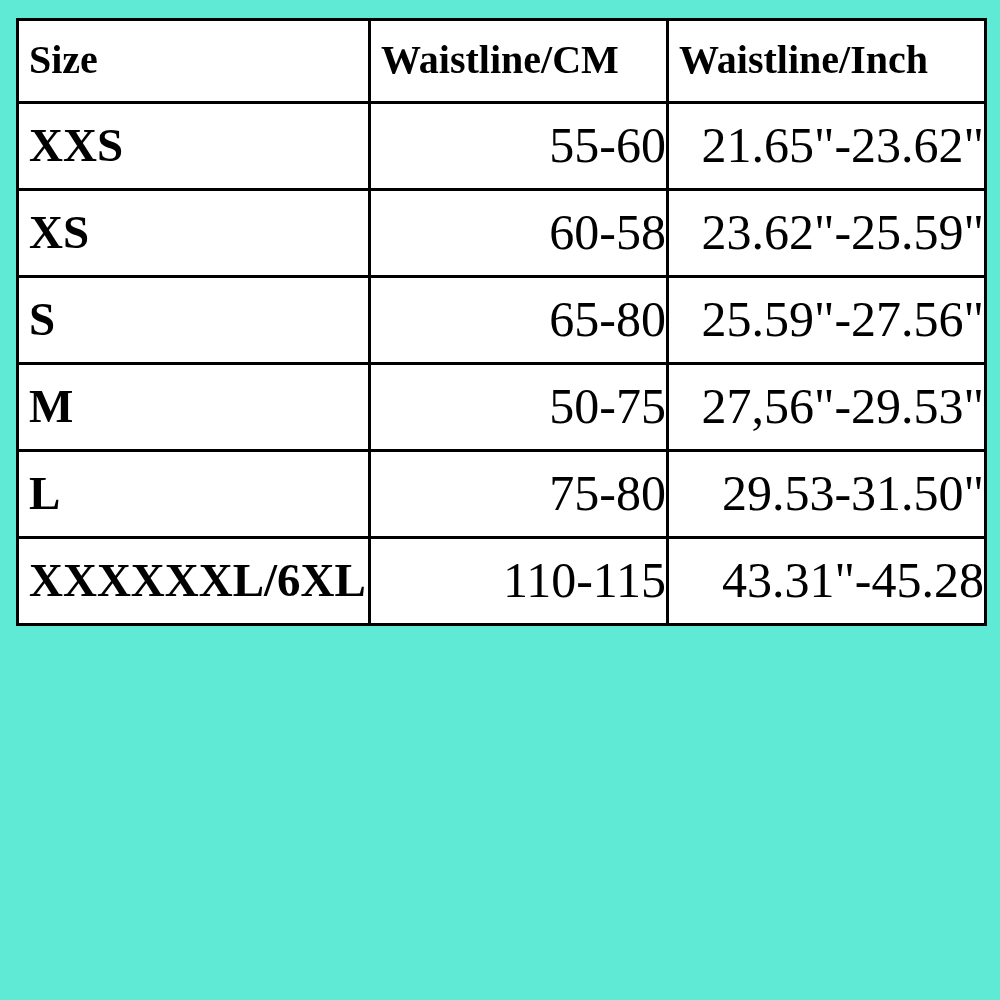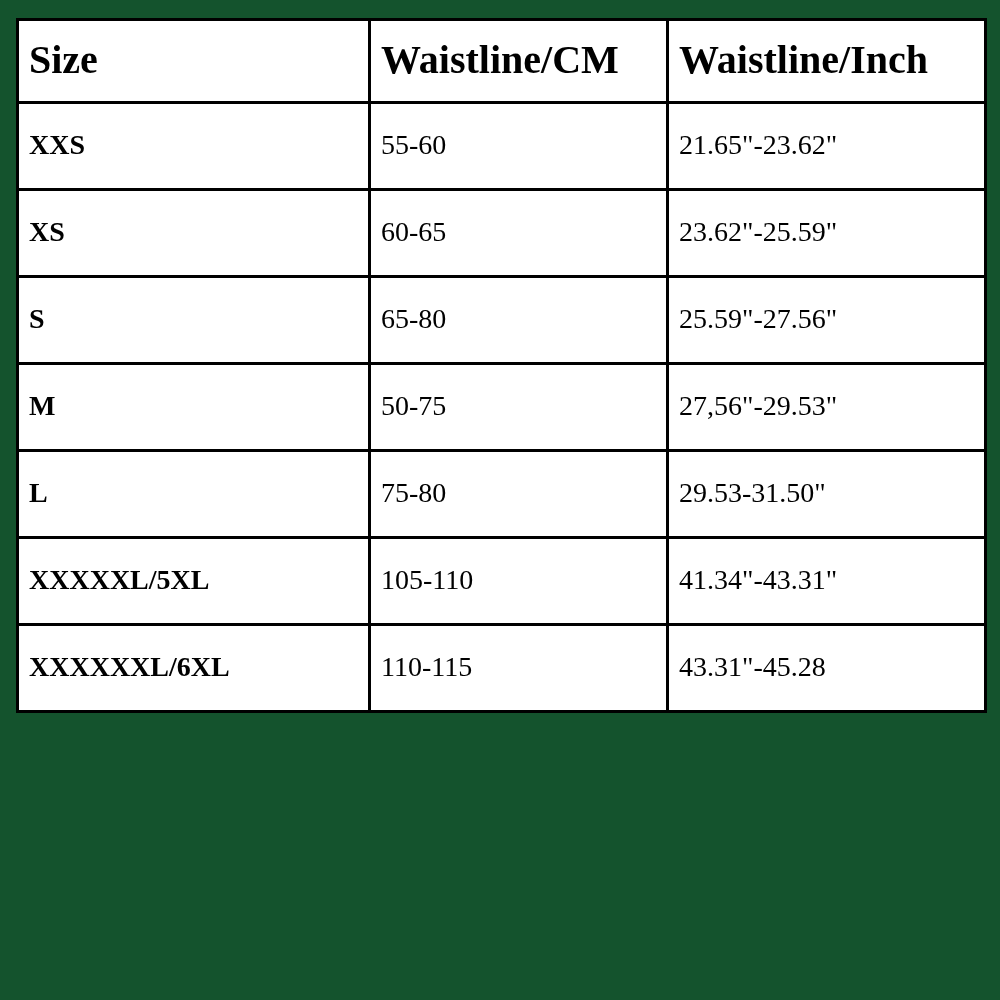--- a/index.html
+++ b/index.html
@@ -10,21 +10,21 @@
   body {
     width: 1000px;
     height: 1000px;
     overflow: hidden;
     font-family: "Liberation Serif", serif;
   }
   .page {
     position: relative;
     width: 1000px;
     height: 1000px;
-    background: #14532d;
+    background: #5eead4;
     box-sizing: border-box;
     padding: 18px 16px 4px 16px;
   }
   .size-table {
     width: 968px;
     border-collapse: collapse;
     background: #ffffff;
     table-layout: fixed;
   }
   .size-table col.c1 { width: 352px; }
@@ -43,25 +43,26 @@
     line-height: 1.0;
     white-space: nowrap;
     overflow: hidden;
   }
   .size-table th {
     font-weight: bold;
     font-size: 40px;
   }
   .size-table td.size-cell {
     font-weight: bold;
-    font-size: 28px;
+    font-size: 47px;
   }
   .size-table td.val-cell {
     font-weight: normal;
-    font-size: 28px;
+    font-size: 50px;
+    text-align: right;
   }
   
   .size-table thead th {
     height: 74px;
   }
 </style>
 </head>
 <body>
 
 <div class="page">
@@ -79,43 +80,38 @@
       </tr>
     </thead>
     <tbody>
       <tr>
         <td class="size-cell">XXS</td>
         <td class="val-cell">55-60</td>
         <td class="val-cell">21.65"-23.62"</td>
       </tr>
       <tr>
         <td class="size-cell">XS</td>
-        <td class="val-cell">60-65</td>
+        <td class="val-cell">60-58</td>
         <td class="val-cell">23.62"-25.59"</td>
       </tr>
       <tr>
         <td class="size-cell">S</td>
         <td class="val-cell">65-80</td>
         <td class="val-cell">25.59"-27.56"</td>
       </tr>
       <tr>
         <td class="size-cell">M</td>
         <td class="val-cell">50-75</td>
         <td class="val-cell">27,56"-29.53"</td>
       </tr>
       <tr>
         <td class="size-cell">L</td>
         <td class="val-cell">75-80</td>
         <td class="val-cell">29.53-31.50"</td>
       </tr>
       <tr>
-        <td class="size-cell">XXXXXL/5XL</td>
-        <td class="val-cell">105-110</td>
-        <td class="val-cell">41.34"-43.31"</td>
-      </tr>
-      <tr>
         <td class="size-cell">XXXXXXL/6XL</td>
         <td class="val-cell">110-115</td>
         <td class="val-cell">43.31"-45.28</td>
       </tr>
     </tbody>
   </table>
 </div>
 
 </body></html>

